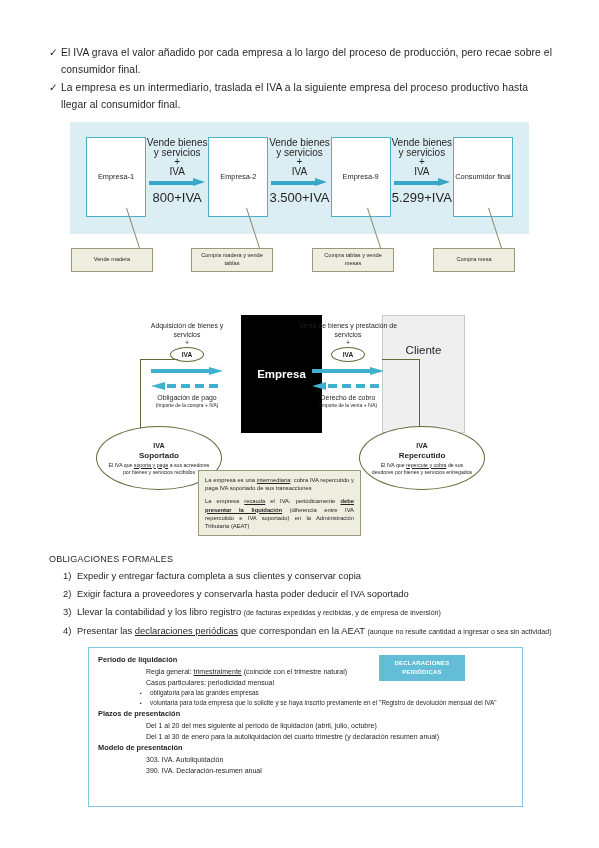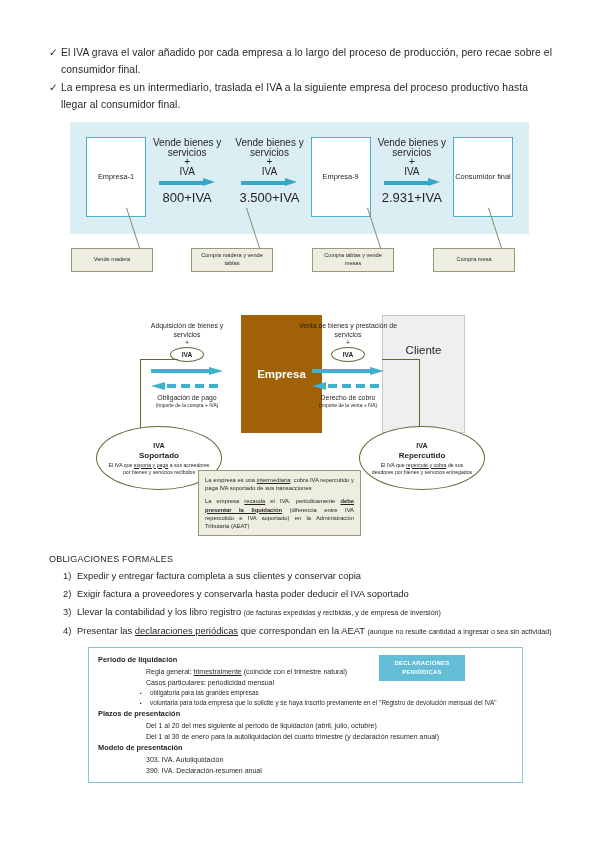--- a/index.html
+++ b/index.html
@@ -50,21 +50,21 @@
   .conn { position:absolute; background:#8a8a6e; width:1px; transform-origin: top left; }
 
   
   .diag2-wrap { position:absolute; left:70px; top:305px; width:459px; height:225px; }
   .box-gray {
     position:absolute; background:#efefef; border:.9px solid #c9c9c9;
     display:flex; align-items:flex-start; justify-content:center;
     font-size:11.5px; color:#231f20; padding-top:28px;
   }
   .empresa-box {
-    position:absolute; background:#a16207; color:#ffffff;
+    position:absolute; background:#000000; color:#ffffff;
     display:flex; align-items:center; justify-content:center;
     font-size:11.5px; font-weight:bold;
   }
   .lane { position:absolute; width:100px; }
   .lane .cap { font-size:6.9px; line-height:9px; text-align:center; }
   .lane .plus { font-size:6.9px; text-align:center; line-height:7px; }
   .iva-oval {
     width:34px; height:15px; border:1.3px solid #5b6b36; border-radius:50%;
     background:#ffffff; margin:1px auto 0 auto;
     display:flex; align-items:center; justify-content:center;
@@ -103,21 +103,21 @@
   
   .oblig { position:absolute; left:49px; top:554px; width:504px; }
   .oblig h3 { margin:0 0 4px 0; font-size:9px; font-weight:normal; letter-spacing:.2px; }
   .oblig-item { display:flex; font-size:9.4px; line-height:16px; margin-bottom:2px; }
   .oblig-num { width:28px; flex:0 0 28px; padding-left:14px; }
   .oblig-txt { flex:1; }
   .small-note { font-size:7.1px; }
 
   
   .decl-wrap { position:absolute; left:88px; top:647px; width:435px; height:128px; }
-  .decl-box { position:absolute; left:0; top:0; width:435px; height:136px; border:1.2px solid #7fc8dd; background:#ffffff; padding:6px 9px; }
+  .decl-box { position:absolute; left:0; top:0; width:435px; height:160px; border:1.2px solid #7fc8dd; background:#ffffff; padding:6px 9px; }
   .decl-badge {
     position:absolute; right:58px; top:8px; width:86px; height:26px; background:#63bdd6;
     color:#ffffff; font-size:6px; font-weight:bold; line-height:9px; text-align:center;
     display:flex; flex-direction:column; align-items:center; justify-content:center; letter-spacing:.2px;
   }
   .d-head { font-size:7.4px; font-weight:bold; line-height:12px; }
   .d-lvl1 { font-size:7px; line-height:11px; padding-left:48px; }
   .d-bullet { font-size:6.4px; line-height:10px; padding-left:52px; position:relative; text-align:justify; padding-right:14px; }
   .d-bullet::before { content:"▪"; position:absolute; left:42px; font-size:5px; top:0; }
   .u { text-decoration:underline; }
@@ -149,20 +149,21 @@
         <div class="flow-label">Vende bienes y servicios</div>
         <div class="flow-label">+</div>
         <div class="flow-label">IVA</div>
         <div class="arrow-teal">
             <span class="shaft"></span>
             <span class="head"></span>
           </div>
         <div class="flow-amount">800+IVA</div>
       </div>
 
+      <div class="firm">Empresa-2</div>
 
       <div class="flow">
         <div class="flow-label">Vende bienes y servicios</div>
         <div class="flow-label">+</div>
         <div class="flow-label">IVA</div>
         <div class="arrow-teal">
             <span class="shaft"></span>
             <span class="head"></span>
           </div>
         <div class="flow-amount">3.500+IVA</div>
@@ -171,21 +172,21 @@
       <div class="firm">Empresa-9</div>
 
       <div class="flow">
         <div class="flow-label">Vende bienes y servicios</div>
         <div class="flow-label">+</div>
         <div class="flow-label">IVA</div>
         <div class="arrow-teal">
             <span class="shaft"></span>
             <span class="head"></span>
           </div>
-        <div class="flow-amount">2.931+IVA</div>
+        <div class="flow-amount">5.299+IVA</div>
       </div>
 
       <div class="firm">Consumidor final</div>
     </div>
 
     <div class="conn" style="left:56px;  top:86px;  height:58px; transform:rotate(-18deg);"></div>
     <div class="conn" style="left:176px; top:86px;  height:58px; transform:rotate(-18deg);"></div>
     <div class="conn" style="left:297px; top:86px;  height:58px; transform:rotate(-18deg);"></div>
     <div class="conn" style="left:418px; top:86px;  height:58px; transform:rotate(-18deg);"></div>
 

